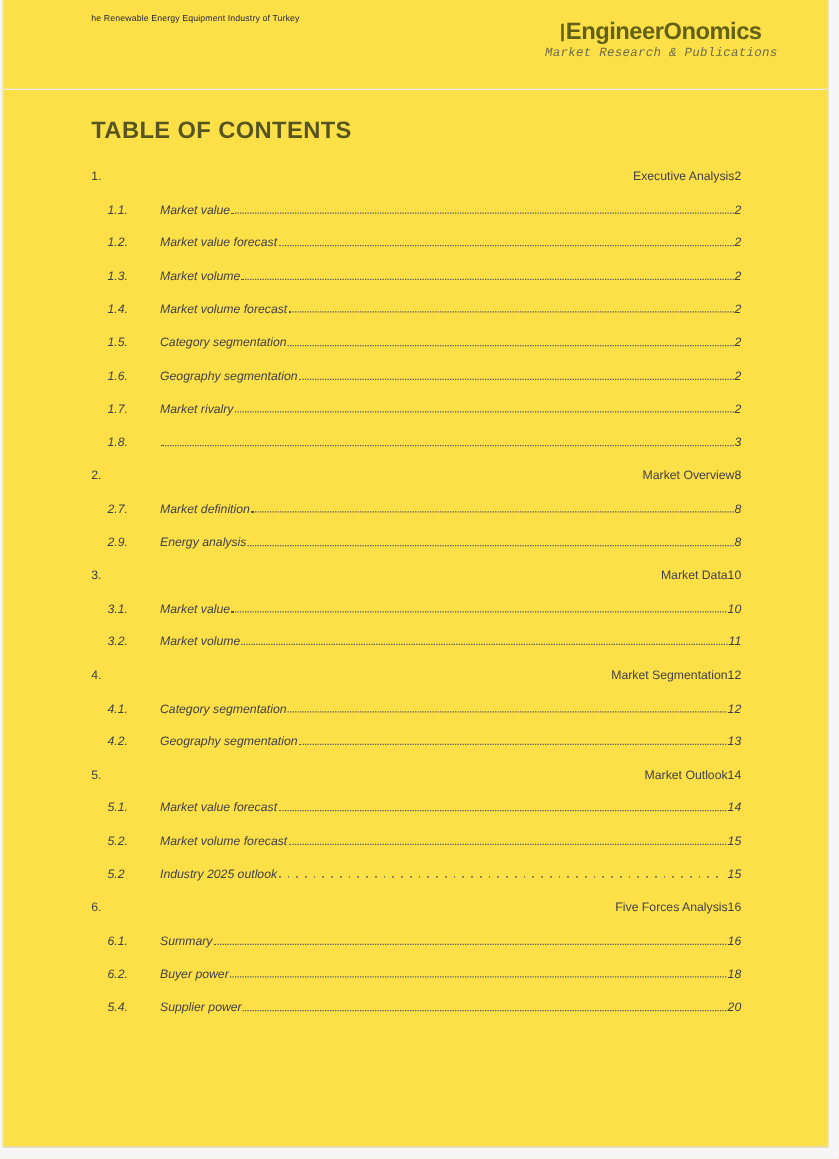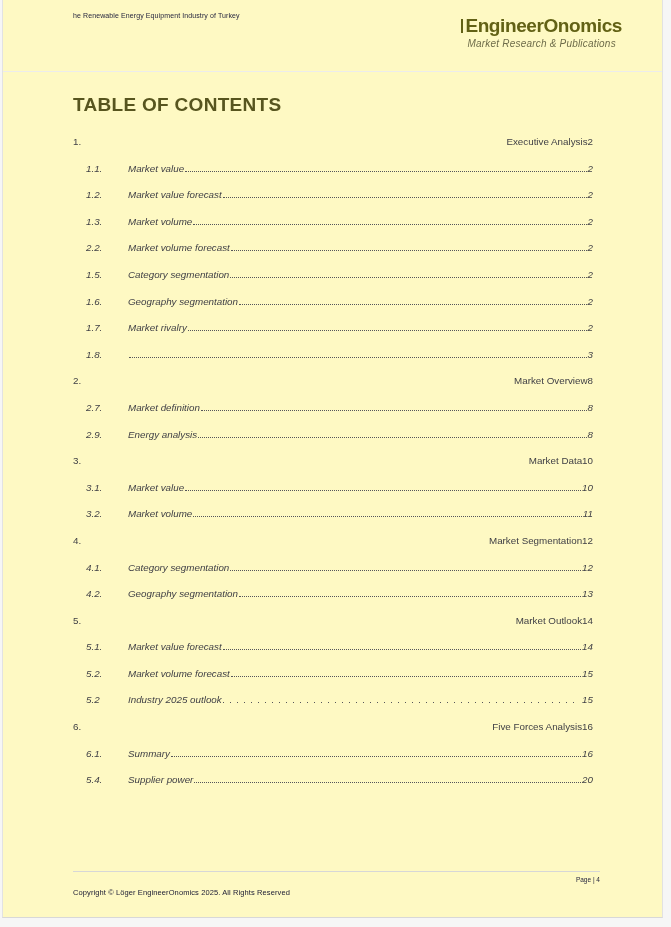--- a/index.html
+++ b/index.html
@@ -6,21 +6,21 @@
   html, body {
     width: 671px; height: 927px;
     background: #f6f6f6;
     font-family: "Liberation Sans", sans-serif;
     overflow: hidden;
   }
   .page {
     position: absolute;
     left: 2px; top: 0;
     width: 661px; height: 918px;
-    background: #fef9c3;
+    background: #fde047;
     border-left: 1px solid #e2e2e2;
     border-right: 1px solid #e2e2e2;
     border-bottom: 1px solid #d8d8d8;
   }
   
   .page-header {
     position: relative;
     height: 72px;
     border-bottom: 1px solid #ececec;
   }
@@ -50,20 +50,21 @@
     color: #626115;
     letter-spacing: -0.4px;
     line-height: 1;
   }
   .logo-tagline {
     font-size: 10px;
     font-style: italic;
     color: #6e6c4a;
     margin-top: 3px;
     letter-spacing: 0.2px;
+    font-family: Liberation Mono, monospace;
   }
   
   .content {
     padding: 0 69px 0 70px;
   }
   .toc-title {
     margin-top: 20px;
     font-size: 19px;
     font-weight: bold;
     color: #57551f;
@@ -155,21 +156,21 @@
           <span class="toc-leader"></span>
           <span class="toc-page">2</span>
         </div>
         <div class="toc-row level2">
           <span class="toc-num">1.3.</span>
           <span class="toc-title-text">Market volume </span>
           <span class="toc-leader"></span>
           <span class="toc-page">2</span>
         </div>
         <div class="toc-row level2">
-          <span class="toc-num">2.2.</span>
+          <span class="toc-num">1.4.</span>
           <span class="toc-title-text">Market volume forecast </span>
           <span class="toc-leader"></span>
           <span class="toc-page">2</span>
         </div>
         <div class="toc-row level2">
           <span class="toc-num">1.5.</span>
           <span class="toc-title-text">Category segmentation </span>
           <span class="toc-leader"></span>
           <span class="toc-page">2</span>
         </div>
@@ -274,26 +275,28 @@
           <span class="toc-title-text">Five Forces Analysis</span>
           <span class="toc-page">16</span>
         </div>
         <div class="toc-row level2">
           <span class="toc-num">6.1.</span>
           <span class="toc-title-text">Summary </span>
           <span class="toc-leader"></span>
           <span class="toc-page">16</span>
         </div>
         <div class="toc-row level2">
+          <span class="toc-num">6.2.</span>
+          <span class="toc-title-text">Buyer power </span>
+          <span class="toc-leader"></span>
+          <span class="toc-page">18</span>
+        </div>
+        <div class="toc-row level2">
           <span class="toc-num">5.4.</span>
           <span class="toc-title-text">Supplier power </span>
           <span class="toc-leader"></span>
           <span class="toc-page">20</span>
         </div>
       </div>
   </div>
 
-  <div class="page-footer">
-    <div class="page-label">Page | 4</div>
-    <div class="copyright">Copyright © Löger EngineerOnomics 2025. All Rights Reserved</div>
-  </div>
 
 </div>
 
 </body></html>

